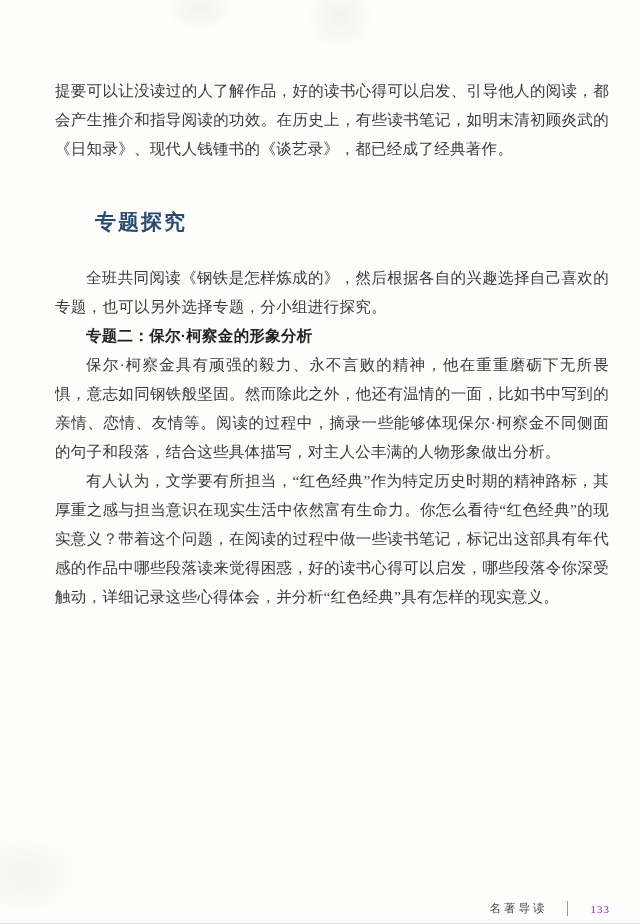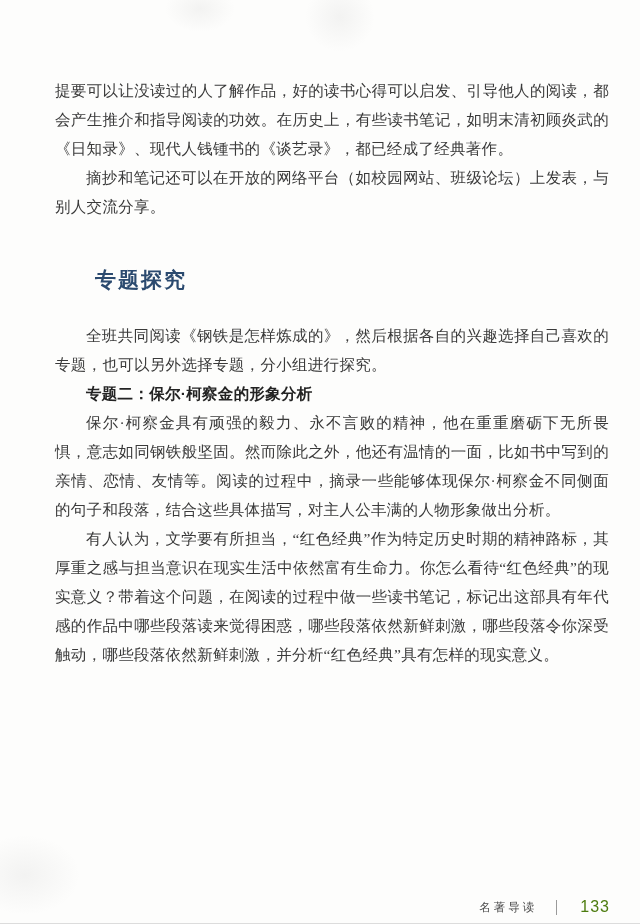--- a/index.html
+++ b/index.html
@@ -72,24 +72,24 @@
     font-size: 11.5px;
     letter-spacing: 3px;
   }
   .footer .divider {
     width: 1px;
     height: 15px;
     background: #9a9a9a;
     margin: 0 12px 0 8px;
   }
   .footer .page-num {
-    font-family: Liberation Sans, sans-serif;
-    font-size: 16px;
+    font-family: Liberation Serif, serif;
+    font-size: 11px;
     letter-spacing: 1px;
-    color: #4d7c0f;
+    color: #a21caf;
   }
   .bottom-edge {
     position: absolute;
     left: 0;
     right: 0;
     bottom: 0;
     height: 1px;
     background: #dcdcdc;
   }
   .scan-artifact {
@@ -107,34 +107,33 @@
 
 <div class="page" style="--heading-blue: #2b4a6f; --body-text: #3a3a3a; --title-text: #232323;">
 
   <div class="scan-artifact artifact-1"></div>
   <div class="scan-artifact artifact-2"></div>
   <div class="scan-artifact artifact-3"></div>
 
   <div class="content">
 
     <p class="par">提要可以让没读过的人了解作品，好的读书心得可以启发、引导他人的阅读，都会产生推介和指导阅读的功效。在历史上，有些读书笔记，如明末清初顾炎武的《日知录》、现代人钱锺书的《谈艺录》，都已经成了经典著作。</p>
-    <p class="par indent">摘抄和笔记还可以在开放的网络平台（如校园网站、班级论坛）上发表，与别人交流分享。</p>
 
     <div class="section-heading">专题探究</div>
 
     <p class="par indent intro">全班共同阅读《钢铁是怎样炼成的》，然后根据各自的兴趣选择自己喜欢的专题，也可以另外选择专题，分小组进行探究。</p>
 
 
     <div>
       <p class="topic-title">专题二：保尔·柯察金的形象分析</p>
       <p class="par indent">保尔·柯察金具有顽强的毅力、永不言败的精神，他在重重磨砺下无所畏惧，意志如同钢铁般坚固。然而除此之外，他还有温情的一面，比如书中写到的亲情、恋情、友情等。阅读的过程中，摘录一些能够体现保尔·柯察金不同侧面的句子和段落，结合这些具体描写，对主人公丰满的人物形象做出分析。</p>
     </div>
 
     <div>
-      <p class="par indent">有人认为，文学要有所担当，“红色经典”作为特定历史时期的精神路标，其厚重之感与担当意识在现实生活中依然富有生命力。你怎么看待“红色经典”的现实意义？带着这个问题，在阅读的过程中做一些读书笔记，标记出这部具有年代感的作品中哪些段落读来觉得困惑，哪些段落依然新鲜刺激，哪些段落令你深受触动，哪些段落依然新鲜刺激，并分析“红色经典”具有怎样的现实意义。</p>
+      <p class="par indent">有人认为，文学要有所担当，“红色经典”作为特定历史时期的精神路标，其厚重之感与担当意识在现实生活中依然富有生命力。你怎么看待“红色经典”的现实意义？带着这个问题，在阅读的过程中做一些读书笔记，标记出这部具有年代感的作品中哪些段落读来觉得困惑，好的读书心得可以启发，哪些段落令你深受触动，详细记录这些心得体会，并分析“红色经典”具有怎样的现实意义。</p>
     </div>
 
   </div>
 
   <div class="footer">
     <span class="section-label">名著导读</span>
     <span class="divider"></span>
     <span class="page-num">133</span>
   </div>
 

